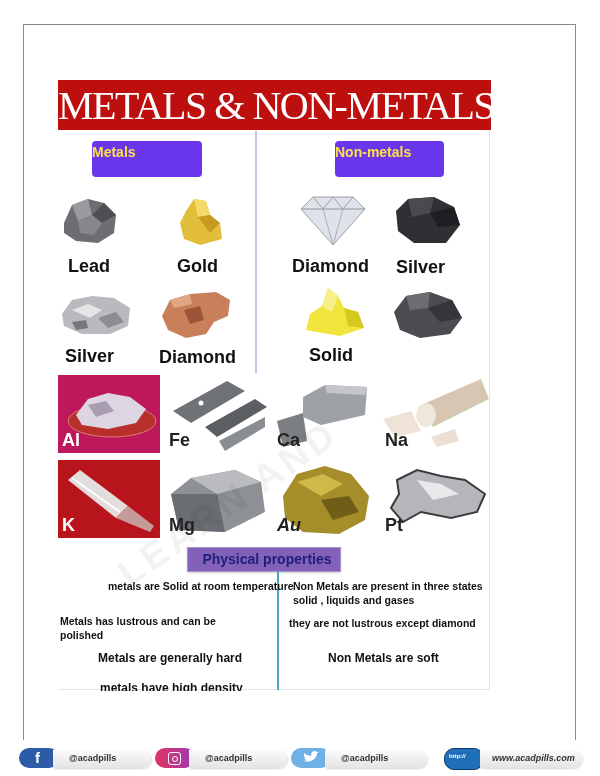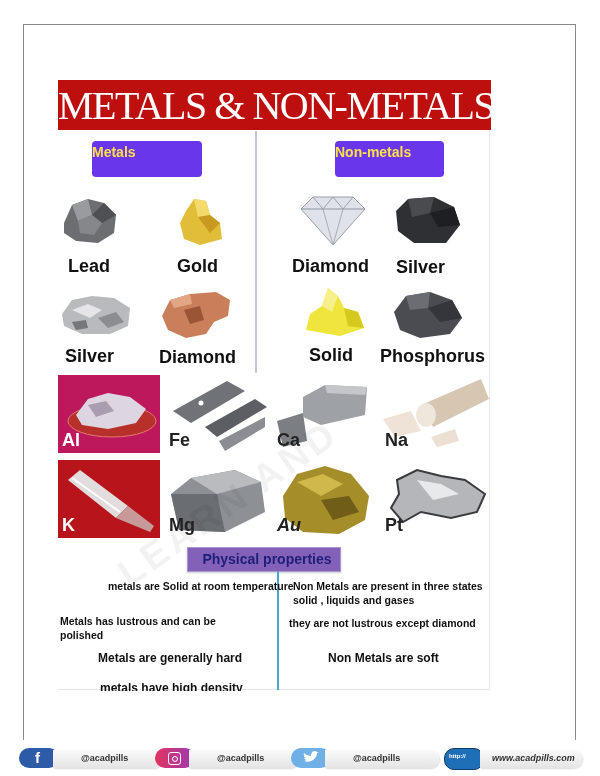--- a/index.html
+++ b/index.html
@@ -19,21 +19,21 @@
   .cell.red .sym{color:#fff;}
   .props-title{position:absolute;left:187px;top:547px;width:146px;height:23px;background:#8461b8;
     border:1px solid #a996cf;color:#1d1f7a;font-weight:bold;font-size:14px;line-height:23px;text-align:center;box-shadow:0 1px 2px rgba(0,0,0,0.2);padding-left:6px;}
   .vdiv-bottom{position:absolute;left:277px;top:571px;width:2px;height:119px;background:#4fa3c9;}
   .prop{position:absolute;font-weight:bold;color:#111;font-size:10.5px;line-height:14px;}
   .prop.big{font-size:12px;padding-left:40px;}
   .watermark{position:absolute;left:110px;top:560px;font-size:38px;font-weight:bold;color:rgba(0,0,0,0.05);transform:rotate(-35deg);transform-origin:left top;white-space:nowrap;letter-spacing:4px;}
   .social{position:absolute;top:748px;height:22px;}
   .social .badge{position:absolute;left:0;top:0;width:40px;height:20px;border-radius:10px;}
   .social .handle{position:absolute;left:34px;top:2px;height:18px;border-radius:0 9px 9px 0;background:linear-gradient(#fafafa,#e4e4e4);
-    font-size:9px;font-weight:bold;color:#333;line-height:16px;padding-left:28px;box-shadow:1px 1px 2px rgba(0,0,0,0.15);}
+    font-size:9px;font-weight:bold;color:#333;line-height:16px;padding-left:16px;box-shadow:1px 1px 2px rgba(0,0,0,0.15);}
 </style>
 </head>
 <body>
 
 <div class="page"></div>
 <div class="content"></div>
 
 <div class="banner">METALS &amp; NON-METALS</div>
 
 <div class="pill" style="left:92px;width:110px;">Metals</div>
@@ -99,21 +99,20 @@
     <path d="M44 26 L58 30 L64 46 L48 44 Z" fill="#d6c91e"></path>
   </svg>
   <div class="lbl" style="position:absolute;left:9px;top:62px;">Solid</div>
 </div>
 <div class="sample" style="left:390px;top:288px;width:76px;">
   <svg class="img" width="76" height="54" viewBox="0 0 76 54">
     <path d="M4 24 L16 8 L40 4 L62 12 L72 30 L60 46 L30 50 L10 42 Z" fill="#4a4c52"></path>
     <path d="M16 8 L40 4 L38 20 L20 22 Z" fill="#6b6d73"></path>
     <path d="M38 20 L62 12 L72 30 L50 34 Z" fill="#34363b"></path>
   </svg>
-  <div class="lbl" style="position:absolute;left:-10px;top:57px;">Phosphorus</div>
 </div>
 
 <div class="cell red" style="left:58px;top:375px;background:#be185d;">
   <svg width="102" height="78" viewBox="0 0 102 78" style="position:absolute;left:0;top:0;">
     <ellipse cx="54" cy="46" rx="44" ry="16" fill="#b8302a" stroke="#e07a70" stroke-width="1"></ellipse>
     <path d="M18 40 L30 24 L50 18 L72 22 L88 34 L78 48 L50 54 L24 50 Z" fill="#ddd6e2"></path>
     <path d="M30 30 L48 26 L56 36 L38 42 Z" fill="#a89eb0"></path>
   </svg>
   <span class="sym">Al</span>
 </div>

